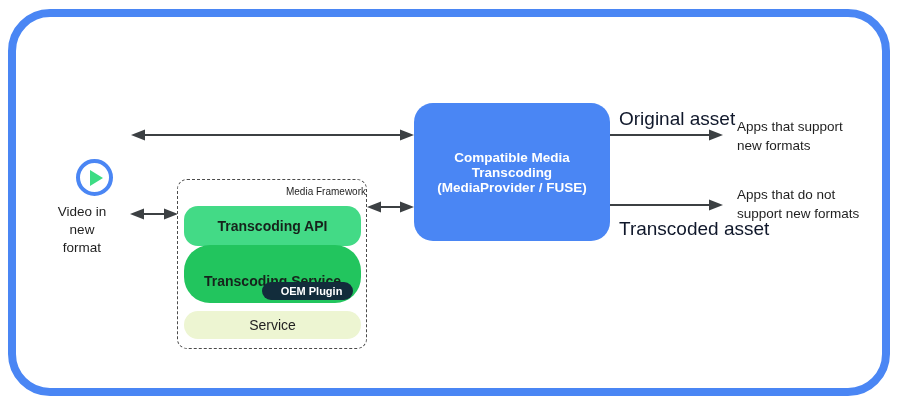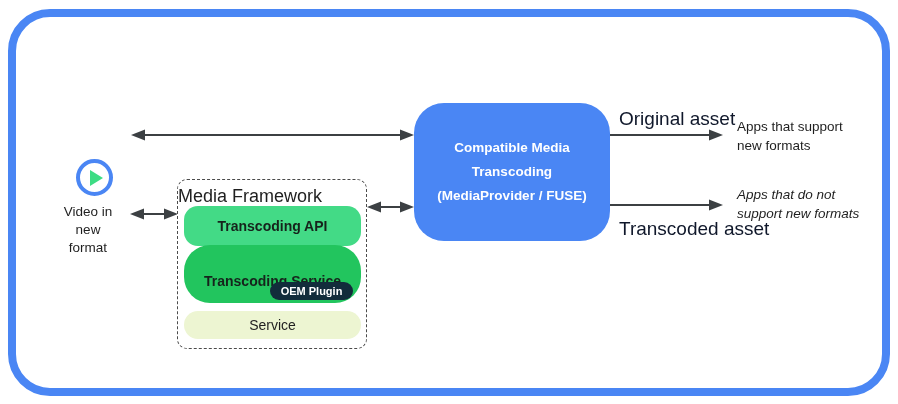--- a/index.html
+++ b/index.html
@@ -18,62 +18,62 @@
   .play-icon{
     position:absolute;left:76px;top:159px;width:37px;height:37px;box-sizing:border-box;
     border:4px solid #4a86f4;border-radius:50%;background:#fff;
     display:flex;align-items:center;justify-content:center;
   }
   .play-tri{
     width:0;height:0;margin-left:3px;
     border-left:13px solid #3ddc84;border-top:8.5px solid transparent;border-bottom:8.5px solid transparent;
   }
   .source-label{
-    position:absolute;left:48px;top:203px;width:80px;text-align:center;
+    position:absolute;left:42px;top:203px;width:80px;text-align:center;
     font-size:13.5px;line-height:18px;white-space:pre-line;
   }
 
   .mf-box{
     position:absolute;left:177px;top:179px;width:190px;height:170px;box-sizing:border-box;
     border:1.5px dashed #4b4b4b;border-radius:10px;background:#fff;
   }
   .mf-title{
-    position:absolute;left:0;top:6px;width:100%;text-align:left;
-    font-size:18px;color:#1f1f1f;
+    position:absolute;left:0;top:6px;width:100%;text-align:right;
+    font-size:10px;color:#1f1f1f;
   }
   .pill{
     position:absolute;left:6px;width:177px;box-sizing:border-box;
     display:flex;align-items:center;justify-content:center;
     font-size:14px;font-weight:bold;color:#16231c;
   }
   .pill-api{top:26px;height:40px;border-radius:14px;background:#43da86;}
   .pill-service{top:65px;height:58px;border-radius:26px;background:#22c55e;padding-bottom:14px;align-items:flex-end;}
   .pill-oem{
     position:absolute;right:8px;bottom:3px;width:83px;height:18px;border-radius:9px;
     background:#122c3b;color:#fff;font-size:11px;font-weight:bold;
-    display:flex;align-items:center;justify-content:center;
+    display:flex;align-items:center;justify-content:center;padding-left:8px;
   }
   .pill-hardware{top:131px;height:28px;border-radius:14px;background:#edf5d2;font-weight:normal;color:#1f1f1f;}
 
   .transcoder-box{
     position:absolute;left:414px;top:103px;width:196px;height:138px;
-    background:#4a86f4;border-radius:30px;
+    background:#4a86f4;border-radius:19px;
     display:flex;align-items:center;justify-content:center;text-align:center;
-    color:#fff;font-weight:bold;font-size:13.5px;line-height:24px;white-space:pre-line;
+    color:#fff;font-weight:bold;font-size:13.5px;line-height:15px;white-space:pre-line;
   }
 
   .asset-label{position:absolute;font-size:19px;color:#0f172a;}
   .asset-original{left:619px;top:108px;}
   .asset-transcoded{left:619px;top:218px;}
 
   .dest-label{
     position:absolute;left:737px;font-size:13.5px;line-height:19px;white-space:pre-line;color:#1f1f1f;
   }
   .dest-1{top:117px;}
-  .dest-2{top:185px;font-style:italic;}
+  .dest-2{top:185px;}
 </style>
 </head>
 <body>
 
 <div class="canvas">
 
   <div class="frame"></div>
 
   <svg class="arrows" viewBox="0 0 898 404">
     <g>

